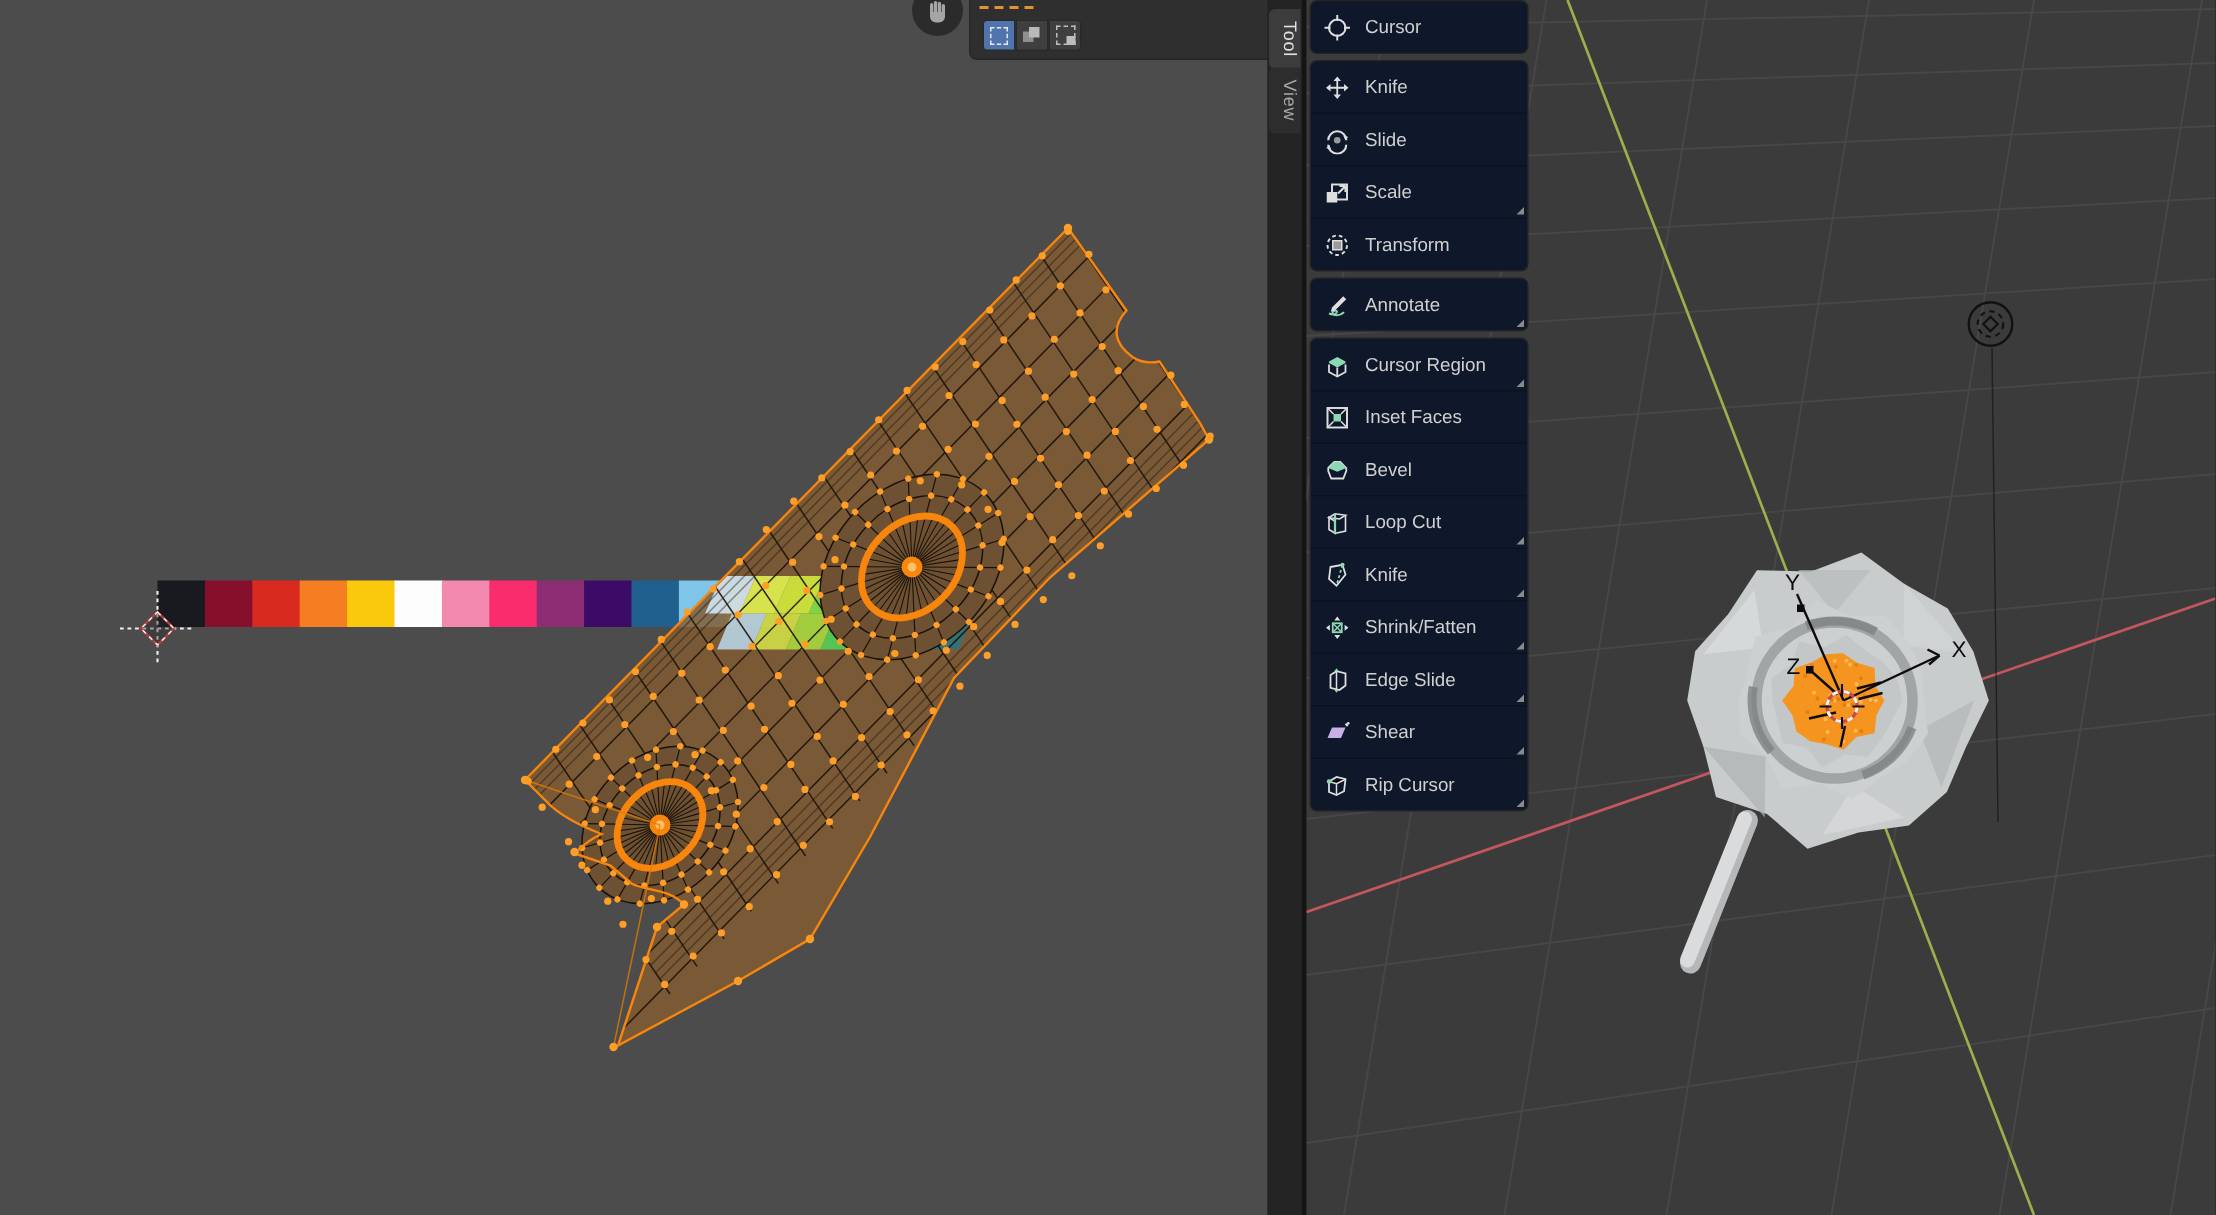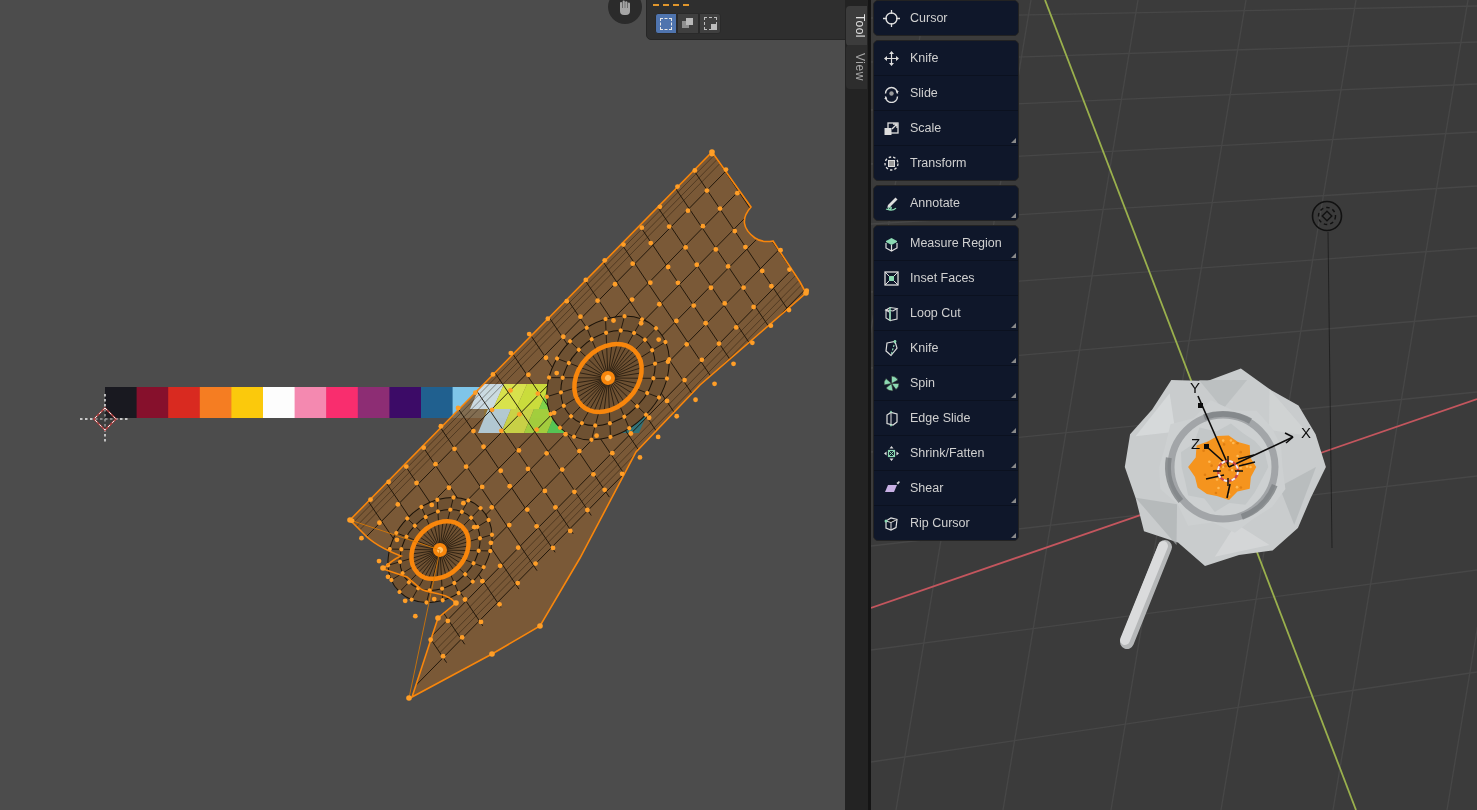--- a/index.html
+++ b/index.html
@@ -729,36 +729,45 @@
         </div>
         <div class="tool-group">
           <div class="tool-item">
             <span class="ticon">
               <svg width="19" height="19" viewBox="0 0 19 19">
                 <path d="M4 7l5.5-3 5.5 3v1l-5.5 3L4 8z" fill="#8bd9b2"></path>
                 <path d="M4 9v5l5.5 3 5.5-3V9" fill="none" stroke="#dedede" stroke-width="1.2"></path>
                 <path d="M9.5 11v6" stroke="#dedede" stroke-width="1.2"></path>
               </svg>
             </span>
-            <span class="tlabel">Measure Region</span>
+            <span class="tlabel">Cursor Region</span>
             <span class="subtri"></span>
           </div>
           <div class="tool-item">
             <span class="ticon">
               <svg width="19" height="19" viewBox="0 0 19 19">
                 <rect x="3" y="3" width="13" height="13" fill="none" stroke="#dedede" stroke-width="1.3"></rect>
                 <path d="M3 3l4 4M16 3l-4 4M3 16l4-4M16 16l-4-4" stroke="#dedede" stroke-width="1"></path>
                 <rect x="7" y="7" width="5" height="5" fill="#8bd9b2"></rect>
               </svg>
             </span>
             <span class="tlabel">Inset Faces</span>
           </div>
           <div class="tool-item">
             <span class="ticon">
               <svg width="19" height="19" viewBox="0 0 19 19">
+                <path d="M3.5 8l4-4h4l4 4v2l-2 5h-8l-2-5z" fill="none" stroke="#dedede" stroke-width="1.2"></path>
+                <path d="M7.5 4h4l4 4-6 2.5L3.5 8z" fill="#8bd9b2"></path>
+              </svg>
+            </span>
+            <span class="tlabel">Bevel</span>
+          </div>
+          <div class="tool-item">
+            <span class="ticon">
+              <svg width="19" height="19" viewBox="0 0 19 19">
                 <path d="M4 6l4-2.5 7 1-4 2.5z" fill="none" stroke="#dedede" stroke-width="1.1"></path>
                 <path d="M4 6v8l4 2.5V8.5zM8.5 16.5L15 15V4.5" fill="none" stroke="#dedede" stroke-width="1.1"></path>
                 <path d="M8 3.5v13" stroke="#8bd9b2" stroke-width="1.5"></path>
               </svg>
             </span>
             <span class="tlabel">Loop Cut</span>
             <span class="subtri"></span>
           </div>
           <div class="tool-item">
             <span class="ticon">
@@ -767,51 +776,37 @@
                 <path d="M13 2.5L9 16.5" stroke="#8bd9b2" stroke-width="1.2" stroke-dasharray="2 1.6"></path>
                 <circle cx="13" cy="2.5" r="1.4" fill="#8bd9b2"></circle>
               </svg>
             </span>
             <span class="tlabel">Knife</span>
             <span class="subtri"></span>
           </div>
           <div class="tool-item">
             <span class="ticon">
               <svg width="19" height="19" viewBox="0 0 19 19">
-                <g fill="#8bd9b2" stroke="#2a2a2a" stroke-width=".6">
-                  <path d="M9.5 9.5L9.5 2A7.5 7.5 0 0 1 16 6z"></path>
-                  <path d="M9.5 9.5L17 9.5a7.5 7.5 0 0 1-3 6z"></path>
-                  <path d="M9.5 9.5L11 16.8A7.5 7.5 0 0 1 4 14z"></path>
-                  <path d="M9.5 9.5L2.2 11A7.5 7.5 0 0 1 4 4.5z"></path>
-                </g>
-              </svg>
-            </span>
-            <span class="tlabel">Spin</span>
+                <path d="M9.5 2l2 2.6h-4zM9.5 17l2-2.6h-4zM2 9.5l2.6-2v4zM17 9.5l-2.6-2v4z" fill="#dedede"></path>
+                <rect x="6.5" y="6.5" width="6" height="6" fill="none" stroke="#8bd9b2" stroke-width="1.2"></rect>
+                <path d="M6.5 6.5l6 6M12.5 6.5l-6 6" stroke="#8bd9b2" stroke-width="1"></path>
+              </svg>
+            </span>
+            <span class="tlabel">Shrink/Fatten</span>
             <span class="subtri"></span>
           </div>
           <div class="tool-item">
             <span class="ticon">
               <svg width="19" height="19" viewBox="0 0 19 19">
                 <path d="M5 6l4-2.5 6 1.5v8L11 16l-6-1.5z" fill="none" stroke="#dedede" stroke-width="1.2"></path>
                 <path d="M9 3.5v12.5" stroke="#dedede" stroke-width="1"></path>
                 <path d="M9 1.5l1.5 2h-3zM9 17.8l1.5-2h-3z" fill="#8bd9b2"></path>
               </svg>
             </span>
             <span class="tlabel">Edge Slide</span>
-            <span class="subtri"></span>
-          </div>
-          <div class="tool-item">
-            <span class="ticon">
-              <svg width="19" height="19" viewBox="0 0 19 19">
-                <path d="M9.5 2l2 2.6h-4zM9.5 17l2-2.6h-4zM2 9.5l2.6-2v4zM17 9.5l-2.6-2v4z" fill="#dedede"></path>
-                <rect x="6.5" y="6.5" width="6" height="6" fill="none" stroke="#8bd9b2" stroke-width="1.2"></rect>
-                <path d="M6.5 6.5l6 6M12.5 6.5l-6 6" stroke="#8bd9b2" stroke-width="1"></path>
-              </svg>
-            </span>
-            <span class="tlabel">Shrink/Fatten</span>
             <span class="subtri"></span>
           </div>
           <div class="tool-item">
             <span class="ticon">
               <svg width="19" height="19" viewBox="0 0 19 19">
                 <path d="M6 6h9l-3 7H3z" fill="#c8b0e4"></path>
                 <path d="M15 3.5l1.5 1.5" stroke="#dedede" stroke-width="1.4"></path>
                 <circle cx="16.8" cy="3.2" r=".9" fill="#dedede"></circle>
               </svg>
             </span>

